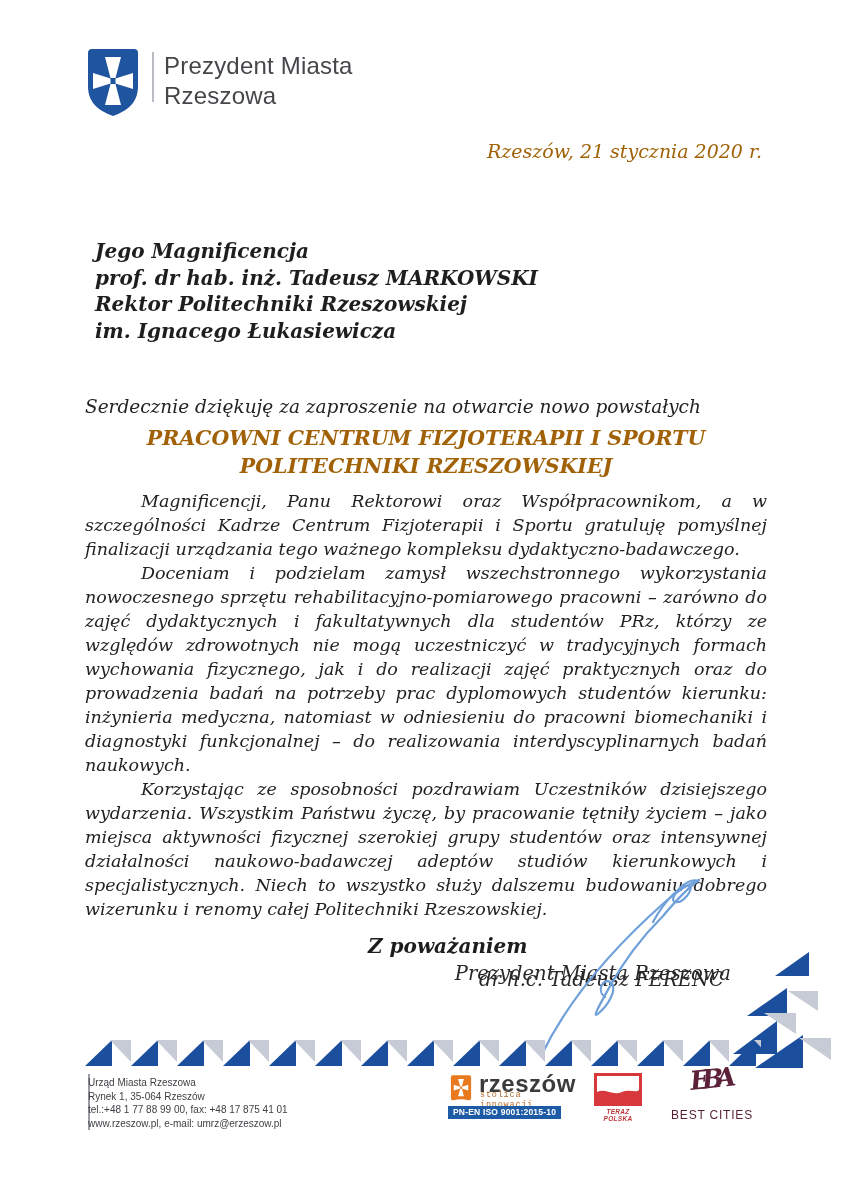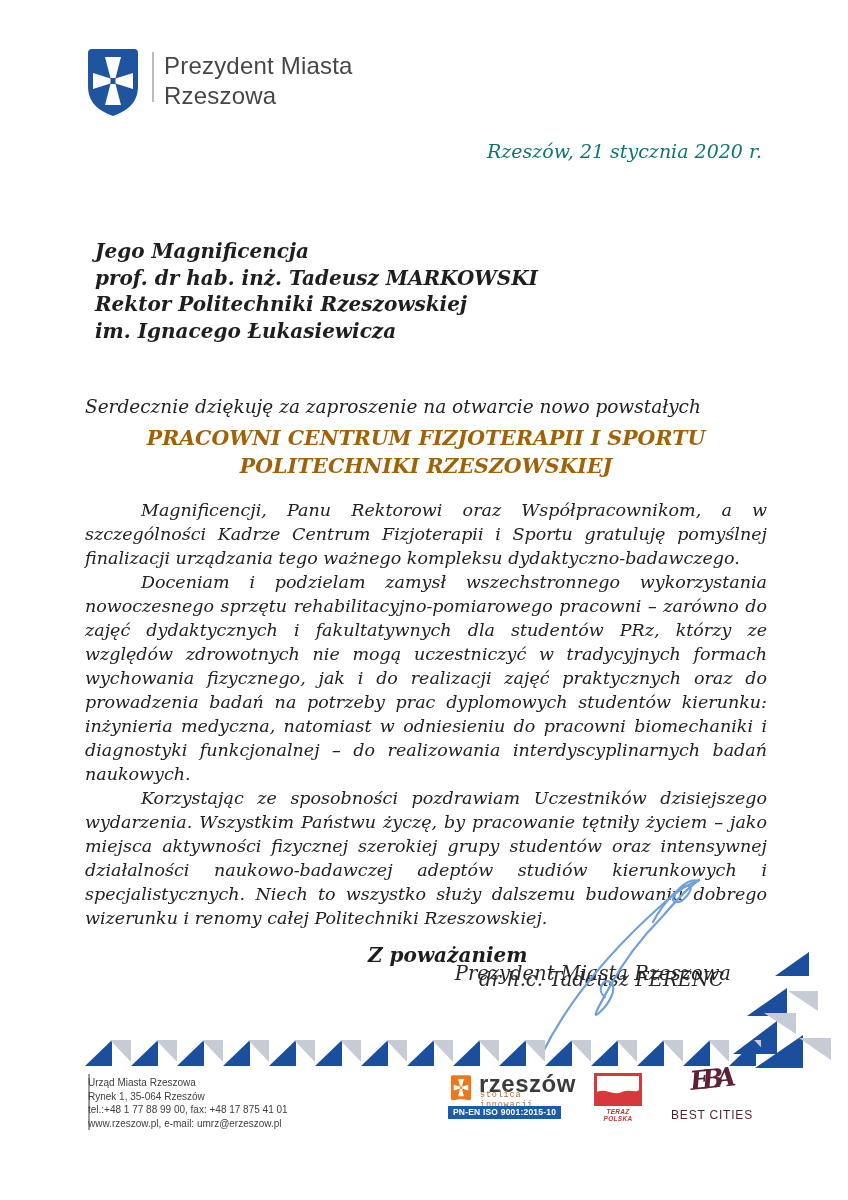--- a/index.html
+++ b/index.html
@@ -10,30 +10,30 @@
   }
   
   .crest{position:absolute;left:84px;top:46px;width:58px;height:72px;}
   .header-divider{position:absolute;left:152px;top:52px;width:2px;height:50px;background:#b9bcc3;}
   .org-name{
     position:absolute;left:164px;top:51px;
     font-family:"Liberation Sans",sans-serif;font-size:24px;line-height:30px;
     color:#45464a;font-weight:400;letter-spacing:.2px;
   }
   
-  .dateline{position:absolute;top:140px;right:86px;font-style:italic;font-size:19px;color:#0f766e;}
+  .dateline{position:absolute;top:140px;right:86px;font-style:italic;font-size:19px;color:#a16207;}
   
   .recipient{position:absolute;left:95px;top:238px;font-style:italic;font-weight:bold;
     font-size:20px;line-height:26.5px;color:#1e1e20;}
   
   .letter{position:absolute;left:85px;top:396px;width:682px;}
   .intro{font-style:italic;font-size:18.5px;margin:0;}
   .doc-title{text-align:center;font-style:italic;font-weight:bold;font-size:20.5px;
     line-height:28px;margin:7px 0 0 0;color:#a16207;}
-  .paras{margin-top:18px;}
+  .paras{margin-top:9px;}
   .paras p{margin:0;font-style:italic;font-size:17.5px;line-height:24px;
     text-align:justify;text-indent:56px;color:#222224;}
   .closing{font-style:italic;font-weight:bold;font-size:20px;margin:13px 0 0 283px;color:#1d1d1f;}
   
   .sig-title{position:absolute;top:922px;right:117px;font-style:italic;font-size:19.5px;color:#28282a;margin-top:40px;}
   .sig-name{position:absolute;top:968px;right:124px;font-style:italic;font-size:19.5px;color:#28282a;}
   .sig-ink{position:absolute;left:505px;top:870px;width:230px;height:200px;pointer-events:none;}
   
   .strip{position:absolute;left:85px;top:1037px;width:676px;height:29px;}
   .tri{position:absolute;}

